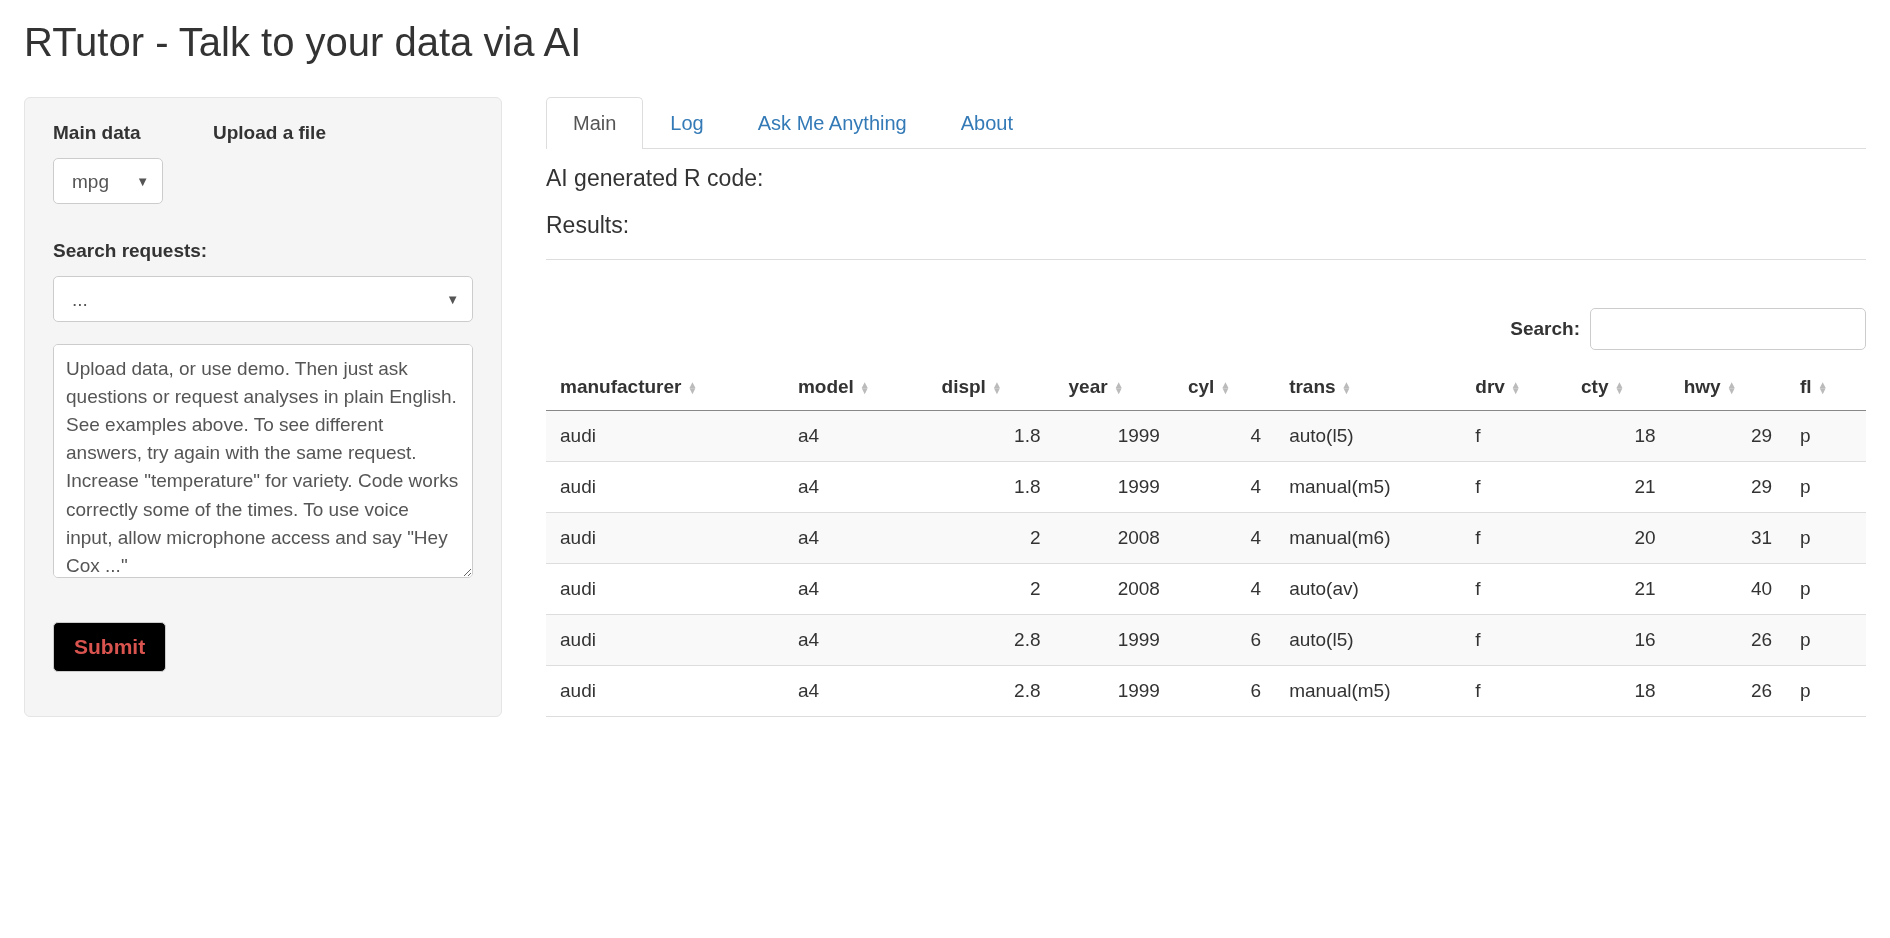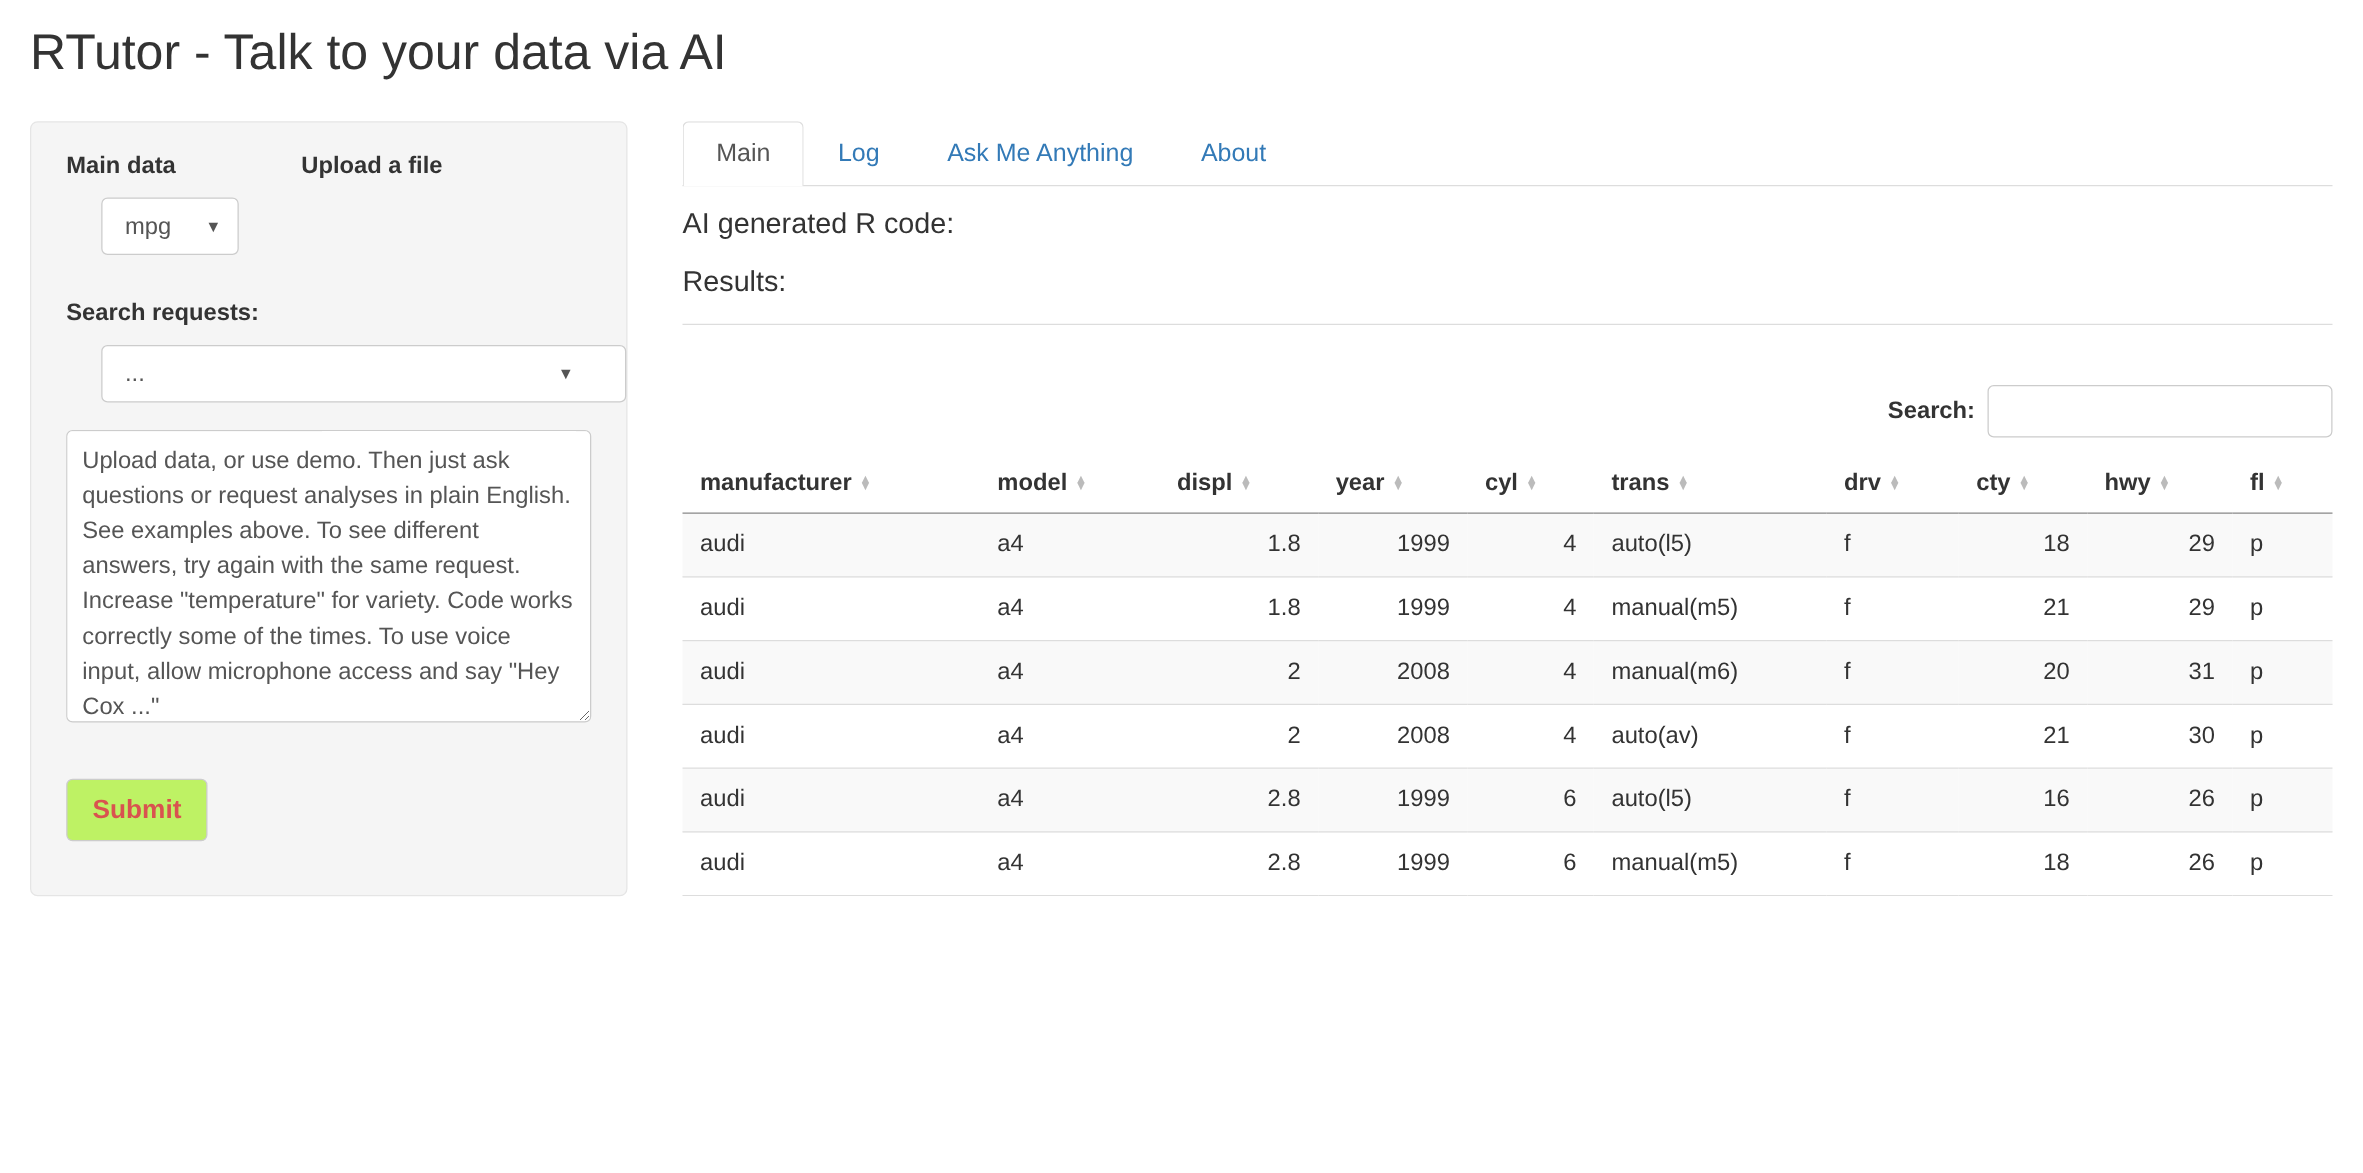--- a/index.html
+++ b/index.html
@@ -5,29 +5,29 @@
     * { box-sizing: border-box; margin: 0; padding: 0; }
     body { font-family: -apple-system, BlinkMacSystemFont, "Segoe UI", Helvetica, Arial, sans-serif; color: #333; background: #fff; padding: 20px 24px; font-size: 16px; }
     .page-title { font-size: 40px; font-weight: 400; color: #333; margin-bottom: 32px; }
     .layout { display: flex; gap: 44px; }
     .sidebar { width: 478px; flex-shrink: 0; background: #f5f5f5; border: 1px solid #e5e5e5; border-radius: 6px; padding: 24px 28px 28px; }
     .reset-link { display: block; text-align: right; color: #337ab7; font-size: 20px; cursor: pointer; margin-bottom: 18px; }
     .controls-row { display: flex; gap: 50px; margin-bottom: 36px; }
     .control-group { display: flex; flex-direction: column; }
     .control-label { font-weight: 700; font-size: 19px; margin-bottom: 14px; color: #333; }
     .select-wrap { position: relative; display: inline-block; }
-    .select { appearance: none; -webkit-appearance: none; background: #fff; border: 1px solid #ccc; border-radius: 5px; padding: 10px 42px 10px 18px; font-size: 19px; color: #555; cursor: pointer; min-width: 110px; height: 46px; margin-left: 28px; }
+    .select { appearance: none; -webkit-appearance: none; background: #fff; border: 1px solid #ccc; border-radius: 5px; padding: 10px 42px 10px 18px; font-size: 19px; color: #555; cursor: pointer; min-width: 110px; height: 46px; }
     .select-caret { position: absolute; right: 14px; top: 50%; transform: translateY(-50%); pointer-events: none; color: #555; font-size: 13px; }
     .file-input { display: flex; border: 1px solid #ccc; border-radius: 5px; overflow: hidden; height: 46px; width: 266px; }
     .browse-btn { background: #fff; border: none; border-right: 1px solid #ccc; padding: 10px 18px; font-size: 19px; cursor: pointer; color: #333; }
     .file-status { background: #eee; flex: 1; display: flex; align-items: center; padding: 0 14px; font-size: 19px; color: #999; overflow: hidden; white-space: nowrap; }
     .example-select { width: 100%; }
     .example-select .select { width: 100%; }
     .textarea { width: 100%; min-height: 234px; border: 1px solid #ccc; border-radius: 5px; padding: 10px 12px; font-size: 19px; font-family: inherit; color: #555; resize: vertical; margin-top: 22px; line-height: 1.48; }
-    .submit-btn { background: #bef264; border: 1px solid #ccc; border-radius: 5px; padding: 12px 20px; font-size: 21px; font-weight: 700; color: #d9534f; cursor: pointer; margin-top: 40px; }
+    .submit-btn { background: #000000; border: 1px solid #ccc; border-radius: 5px; padding: 12px 20px; font-size: 21px; font-weight: 700; color: #d9534f; cursor: pointer; margin-top: 40px; }
     .main { flex: 1; min-width: 0; }
     .tabs { display: flex; border-bottom: 1px solid #ddd; margin-bottom: 16px; }
     .tab { padding: 14px 26px; font-size: 20px; color: #337ab7; cursor: pointer; border: 1px solid transparent; border-bottom: none; margin-bottom: -1px; border-radius: 5px 5px 0 0; }
     .tab.active { color: #555; background: #fff; border-color: #ddd; }
     .section-text { font-size: 23px; color: #333; margin-bottom: 20px; }
     .search-row { display: flex; justify-content: flex-end; align-items: center; gap: 10px; margin-top: 48px; margin-bottom: 14px; }
     .search-label { font-weight: 700; font-size: 19px; }
     .search-input { border: 1px solid #ccc; border-radius: 5px; padding: 8px 10px; font-size: 17px; width: 276px; height: 42px; }
     table { width: 100%; border-collapse: collapse; font-size: 19px; }
     thead th { text-align: left; font-weight: 700; padding: 12px 14px; border-bottom: 1px solid #888; position: relative; white-space: nowrap; }
@@ -178,21 +178,21 @@
           </tr>
           <tr>
             <td>audi</td>
             <td>a4</td>
             <td class="num">2</td>
             <td class="num">2008</td>
             <td class="num">4</td>
             <td>auto(av)</td>
             <td>f</td>
             <td class="num">21</td>
-            <td class="num">30</td>
+            <td class="num">40</td>
             <td>p</td>
           </tr>
           <tr>
             <td>audi</td>
             <td>a4</td>
             <td class="num">2.8</td>
             <td class="num">1999</td>
             <td class="num">6</td>
             <td>auto(l5)</td>
             <td>f</td>

